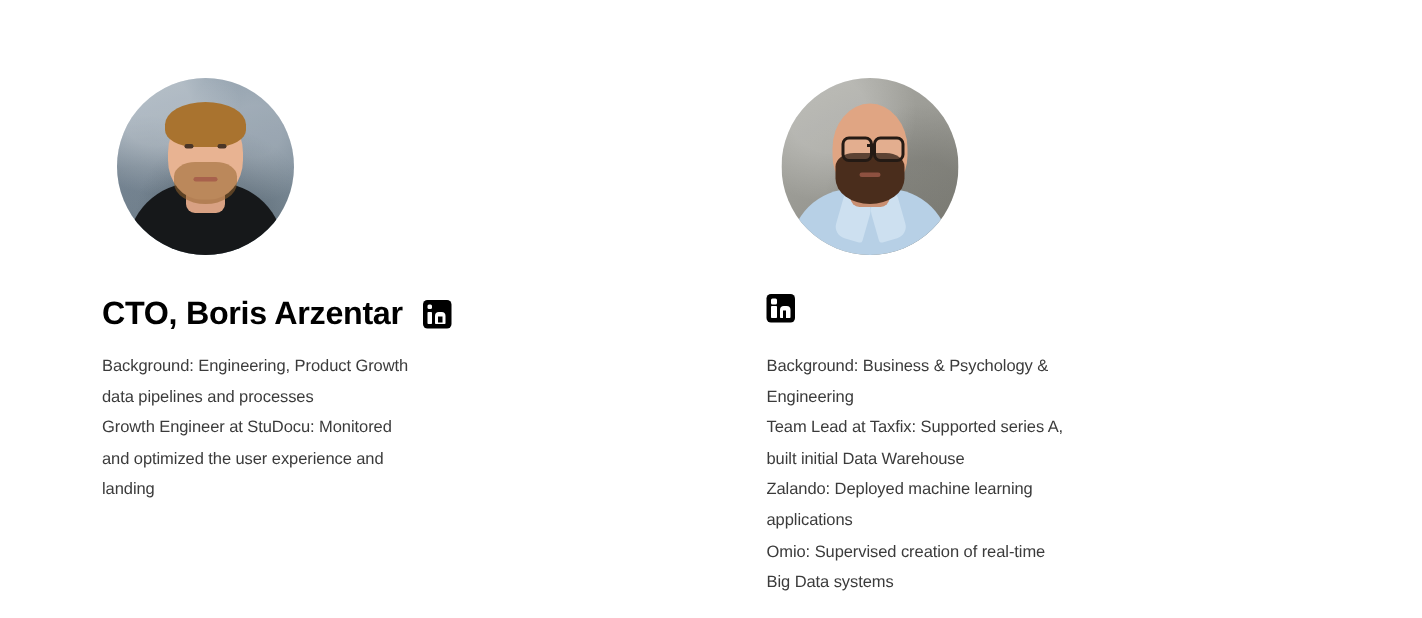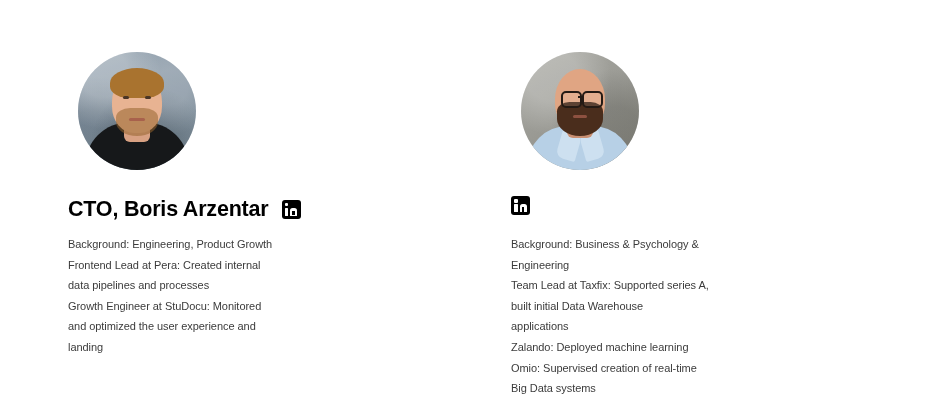--- a/index.html
+++ b/index.html
@@ -226,21 +226,20 @@
       <span class="member-name">CTO, Boris Arzentar</span>
       <span class="linkedin-icon">
         <span class="li-dot"></span>
         <span class="li-stem"></span>
         <span class="li-n"></span>
       </span>
     </div>
 
     <div class="bio">
       <span class="bio-line">Background: Engineering, Product Growth</span>
-      <span class="bio-line">Frontend Lead at Pera: Created internal</span>
       <span class="bio-line">data pipelines and processes</span>
       <span class="bio-line">Growth Engineer at StuDocu: Monitored</span>
       <span class="bio-line">and optimized the user experience and</span>
       <span class="bio-line">landing</span>
     </div>
 
   </div>
 
   <div class="member-card card-right">
 
@@ -266,21 +265,21 @@
         <span class="li-stem"></span>
         <span class="li-n"></span>
       </span>
     </div>
 
     <div class="bio">
       <span class="bio-line">Background: Business &amp; Psychology &amp;</span>
       <span class="bio-line">Engineering</span>
       <span class="bio-line">Team Lead at Taxfix: Supported series A,</span>
       <span class="bio-line">built initial Data Warehouse</span>
+      <span class="bio-line">Zalando: Deployed machine learning</span>
       <span class="bio-line">applications</span>
-      <span class="bio-line">Zalando: Deployed machine learning</span>
       <span class="bio-line">Omio: Supervised creation of real-time</span>
       <span class="bio-line">Big Data systems</span>
     </div>
 
   </div>
 
 </div>
 
 </body></html>

